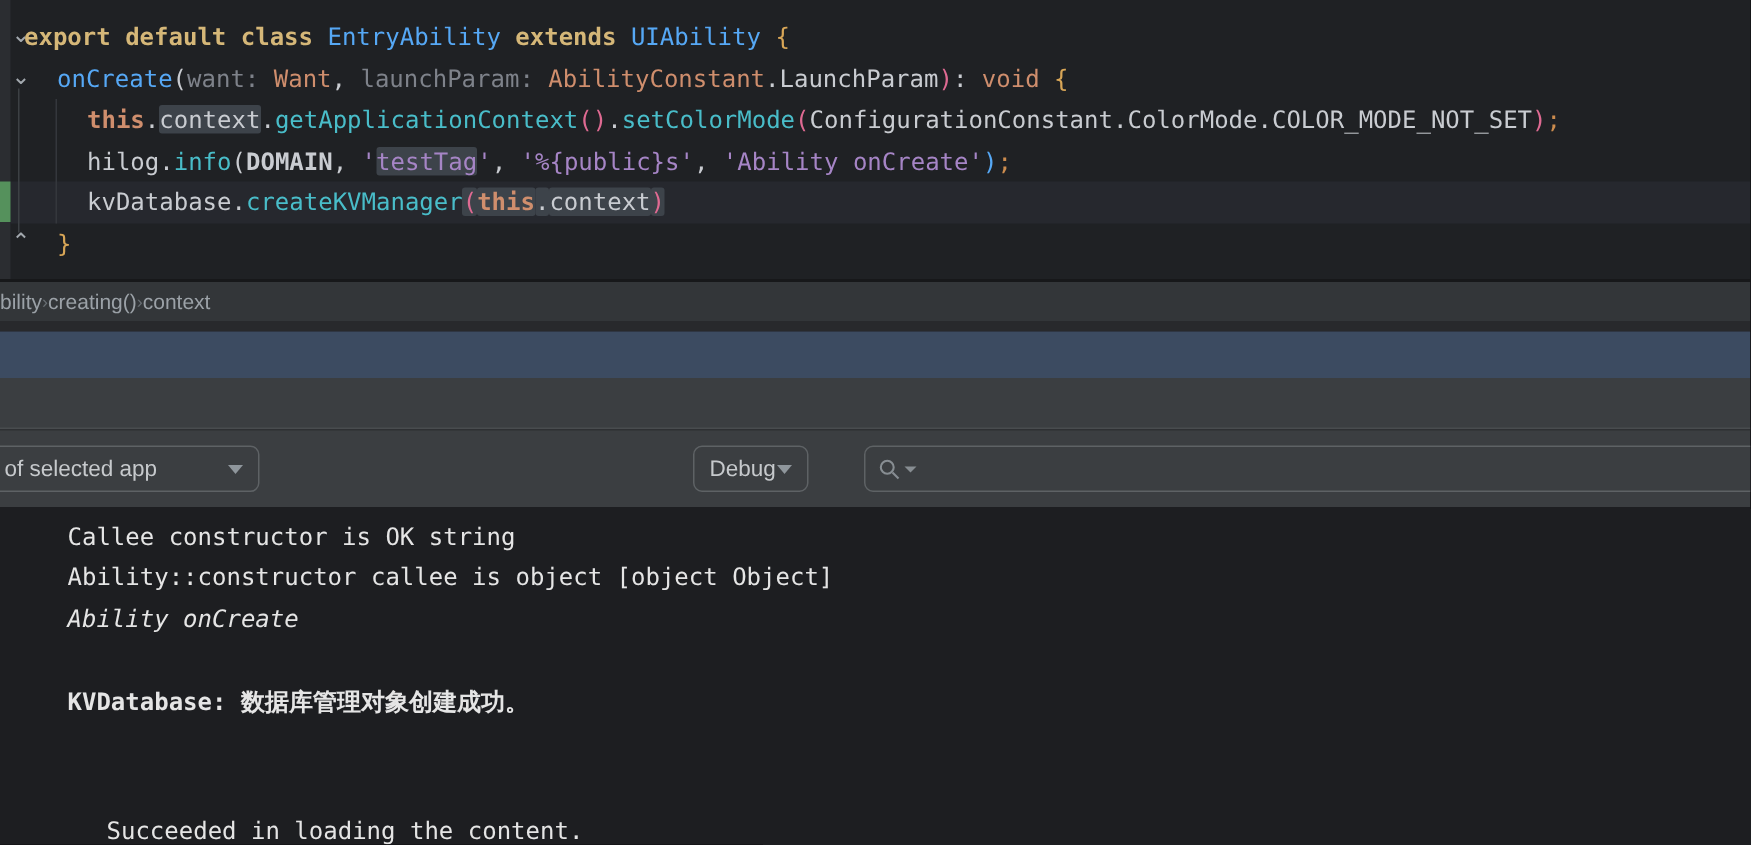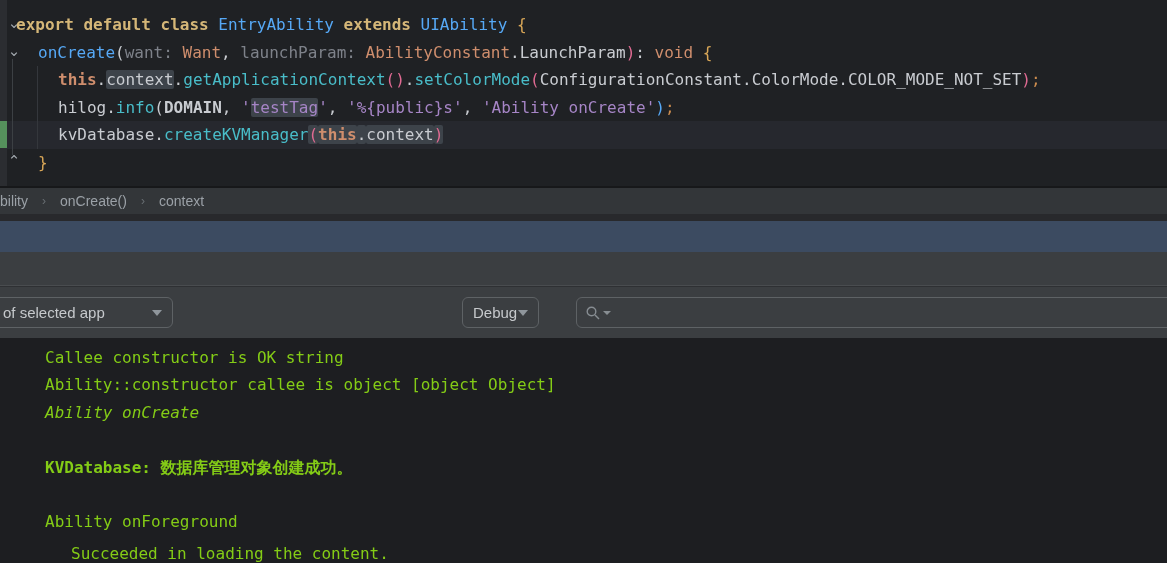--- a/index.html
+++ b/index.html
@@ -14,21 +14,21 @@
   .fold-line{position:absolute;width:1px;background:#3c4044;}
   .code-line{position:absolute;left:0;right:0;height:28px;line-height:28px;
              font-size:16px;white-space:pre;}
   .code-line span{display:inline;}
   .hl{background:#3d434a;border-radius:2px;}
   .fold{position:absolute;left:6px;width:16px;height:16px;color:#a2a8ae;
         font-family:"DejaVu Sans",sans-serif;font-size:15px;line-height:13px;text-align:center;}
   .editor-divider{position:absolute;left:0;top:186px;width:1167px;height:2px;background:#17181a;}
   
   .breadcrumbs{position:absolute;left:0;top:188px;width:1167px;height:26px;background:#333639;
-               display:flex;align-items:center;gap:14px;font-family:"Liberation Sans",sans-serif;
+               display:flex;align-items:center;font-family:"Liberation Sans",sans-serif;
                font-size:14px;color:#9ba1a7;}
   .crumb-sep{color:#686e73;font-size:12px;}
   
   .dark-strip{position:absolute;left:0;top:214px;width:1167px;height:7px;background:#28292c;}
   .blue-band{position:absolute;left:0;top:221px;width:1167px;height:31px;background:#3c4b61;}
   .gray-band{position:absolute;left:0;top:252px;width:1167px;height:86px;background:#3b3e41;}
   .band-line{position:absolute;left:0;top:285px;width:1167px;height:1px;background:#494c4f;}
   .band-line2{position:absolute;left:0;top:286px;width:1167px;height:1px;background:#2e3033;}
   
   .dd{position:absolute;top:297px;height:31px;box-sizing:border-box;border:1px solid #5e6265;
@@ -41,21 +41,21 @@
   .dd3{left:462px;width:77px;}
   .searchbox{position:absolute;left:576px;top:297px;width:600px;height:31px;box-sizing:border-box;
              border:1px solid #5e6265;border-radius:6px;background:#3b3e41;display:flex;
              align-items:center;padding:0 8px;gap:2px;}
   .searchbox input{flex:1;background:transparent;border:none;outline:none;color:#c6c9cc;
                    font-family:"Liberation Sans",sans-serif;font-size:15px;}
   .mini-caret{width:0;height:0;border-left:4px solid transparent;border-right:4px solid transparent;
               border-top:4px solid #878d92;}
   
   .log{position:absolute;left:0;top:338px;width:1167px;height:225px;background:#1d1e21;}
-  .log-line{position:absolute;left:45px;height:27px;line-height:27px;font-size:16px;color:#84cc16;
+  .log-line{position:absolute;left:45px;height:27px;line-height:27px;font-size:16px;color:#e5e5e5;
             white-space:pre;font-family:"DejaVu Sans Mono",monospace;}
 </style>
 </head>
 <body>
 
 <div class="stage">
 
   <div class="editor">
     <div class="gutter-strip"></div>
     <div id="editor-decor">
@@ -74,21 +74,21 @@
         <div class="code-line" style="top: 93.5px; padding-left: 58px;"><span style="color: rgb(201, 204, 209);">hilog</span><span style="color: rgb(201, 204, 209);">.</span><span style="color: rgb(73, 189, 201);">info</span><span style="color: rgb(201, 204, 209);">(</span><span style="color: rgb(201, 204, 209); font-weight: bold;">DOMAIN</span><span style="color: rgb(201, 204, 209);">, </span><span style="color: rgb(166, 133, 198);">'</span><span class="hl" style="color: rgb(166, 133, 198);">testTag</span><span style="color: rgb(166, 133, 198);">'</span><span style="color: rgb(201, 204, 209);">, </span><span style="color: rgb(166, 133, 198);">'%{public}s'</span><span style="color: rgb(201, 204, 209);">, </span><span style="color: rgb(166, 133, 198);">'Ability onCreate'</span><span style="color: rgb(86, 168, 245);">)</span><span style="color: rgb(204, 140, 78);">;</span></div>
         <div class="code-line" style="top: 121px; padding-left: 58px;"><span style="color: rgb(201, 204, 209);">kvDatabase</span><span style="color: rgb(201, 204, 209);">.</span><span style="color: rgb(73, 189, 201);">createKVManager</span><span class="hl" style="color: rgb(223, 106, 146);">(</span><span class="hl" style="color: rgb(207, 142, 109); font-weight: bold;">this</span><span class="hl" style="color: rgb(201, 204, 209);">.</span><span class="hl" style="color: rgb(201, 204, 209);">context</span><span class="hl" style="color: rgb(223, 106, 146);">)</span></div>
         <div class="code-line" style="top: 148.5px; padding-left: 38px;"><span style="color: rgb(216, 166, 87);">}</span></div>
       </div>
   </div>
   <div class="editor-divider"></div>
 
   <div class="breadcrumbs" id="breadcrumbs">
       <span>bility</span>
       <span class="crumb-sep">›</span>
-      <span>onCreate()</span>
+      <span>creating()</span>
       <span class="crumb-sep">›</span>
       <span>context</span>
     </div>
 
   <div class="dark-strip"></div>
   <div class="blue-band"></div>
   <div class="gray-band"></div>
   <div class="band-line"></div>
   <div class="band-line2"></div>
 
@@ -107,17 +107,16 @@
     </svg>
     <span class="mini-caret"></span>
     <input type="text" placeholder="" style="">
   </div>
 
   <div class="log" id="log-area">
       <div class="log-line" style="top: 6px;">Callee constructor is OK string</div>
       <div class="log-line" style="top: 33.4px;">Ability::constructor callee is object [object Object]</div>
       <div class="log-line" style="top: 60.8px; font-style: italic;">Ability onCreate</div>
       <div class="log-line" style="top: 115.6px; font-weight: bold;">KVDatabase: 数据库管理对象创建成功。</div>
-      <div class="log-line" style="top: 170.4px;">Ability onForeground</div>
       <div class="log-line" style="top: 202px; margin-left: 26px;">Succeeded in loading the content.</div>
     </div>
 
 </div>
 
 </body></html>

